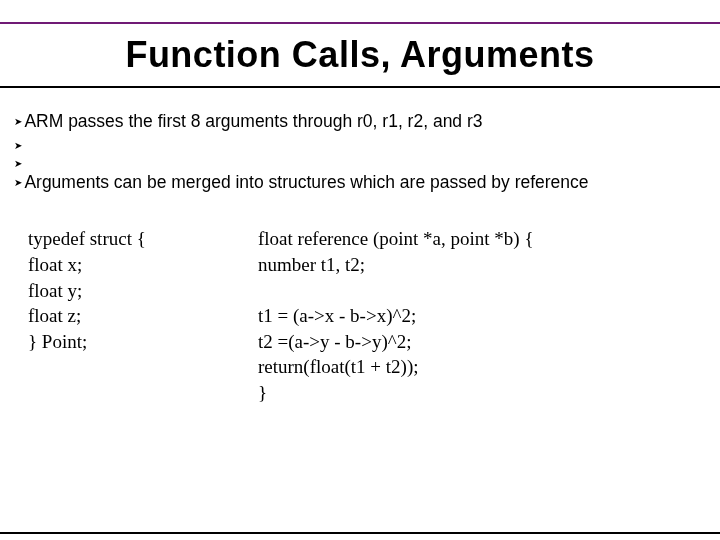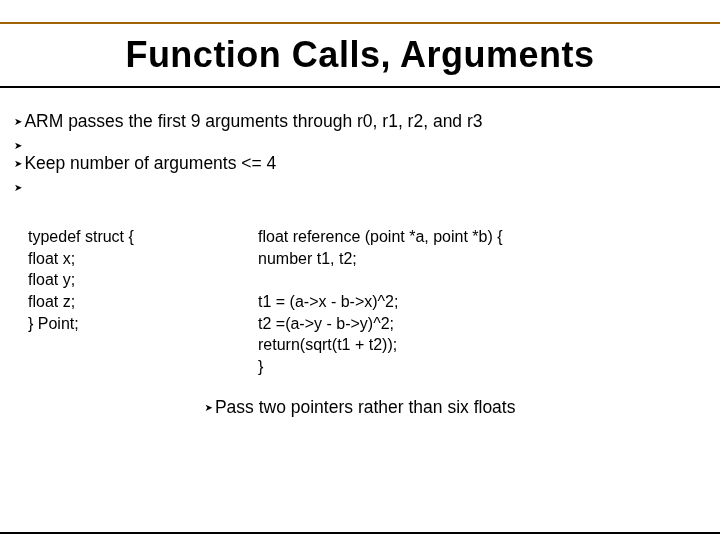--- a/index.html
+++ b/index.html
@@ -12,21 +12,21 @@
     color: #000;
     overflow: hidden;
   }
   .slide {
     width: 720px;
     height: 540px;
     position: relative;
     box-sizing: border-box;
   }
   .title-band {
-    border-top: 2px solid #a16207;
+    border-top: 2px solid #701a75;
     border-bottom: 2px solid #000;
     margin-top: 22px;
     padding: 10px 0 10px 0;
     text-align: center;
   }
   .title-band h1 {
     margin: 0;
     font-size: 36px;
     font-weight: bold;
     letter-spacing: 0.5px;
@@ -42,22 +42,22 @@
   }
   .bullets .arrow {
     font-size: 10px;
     margin-right: 2px;
     margin-top: 5px;
     color: #000;
   }
   .code-cols {
     display: flex;
     margin: 32px 14px 0 28px;
-    font-family: Liberation Sans, sans-serif;
-    font-size: 16px;
+    font-family: Liberation Serif, serif;
+    font-size: 19px;
     line-height: 1.35;
     white-space: pre;
   }
   .code-left {
     width: 220px;
     flex: 0 0 auto;
   }
   .code-right {
     flex: 1 1 auto;
     padding-left: 10px;
@@ -85,48 +85,45 @@
 
 <div class="slide">
 
   <div class="title-band">
     <h1>Function Calls, Arguments</h1>
   </div>
 
   <div class="bullets">
     <div class="row">
       <span class="arrow">➤</span>
-      <span>ARM passes the first 9 arguments through r0, r1, r2, and r3</span>
+      <span>ARM passes the first 8 arguments through r0, r1, r2, and r3</span>
     </div>
     <div class="row">
       <span class="arrow">➤</span>
     </div>
     <div class="row">
       <span class="arrow">➤</span>
-      <span>Keep number of arguments &lt;= 4</span>
     </div>
     <div class="row">
       <span class="arrow">➤</span>
+      <span>Arguments can be merged into structures which are passed by reference</span>
     </div>
   </div>
 
   <div class="code-cols">
     <div class="code-left"><span>typedef struct {</span>
 <span>float x;</span>
 <span>float y;</span>
 <span>float z;</span>
 <span>} Point;</span></div>
     <div class="code-right"><span>float reference (point *a, point *b) {</span>
 <span>number t1, t2;</span>
 <span></span>
 <span>t1 = (a-&gt;x - b-&gt;x)^2;</span>
 <span>t2 =(a-&gt;y - b-&gt;y)^2;</span>
-<span>return(sqrt(t1 + t2));</span>
+<span>return(float(t1 + t2));</span>
 <span>}</span></div>
   </div>
 
-  <div class="footnote">
-    <span class="arrow">➤</span><span>Pass two pointers rather than six floats</span>
-  </div>
 
   <div class="bottom-rule"></div>
 
 </div>
 
 </body></html>

